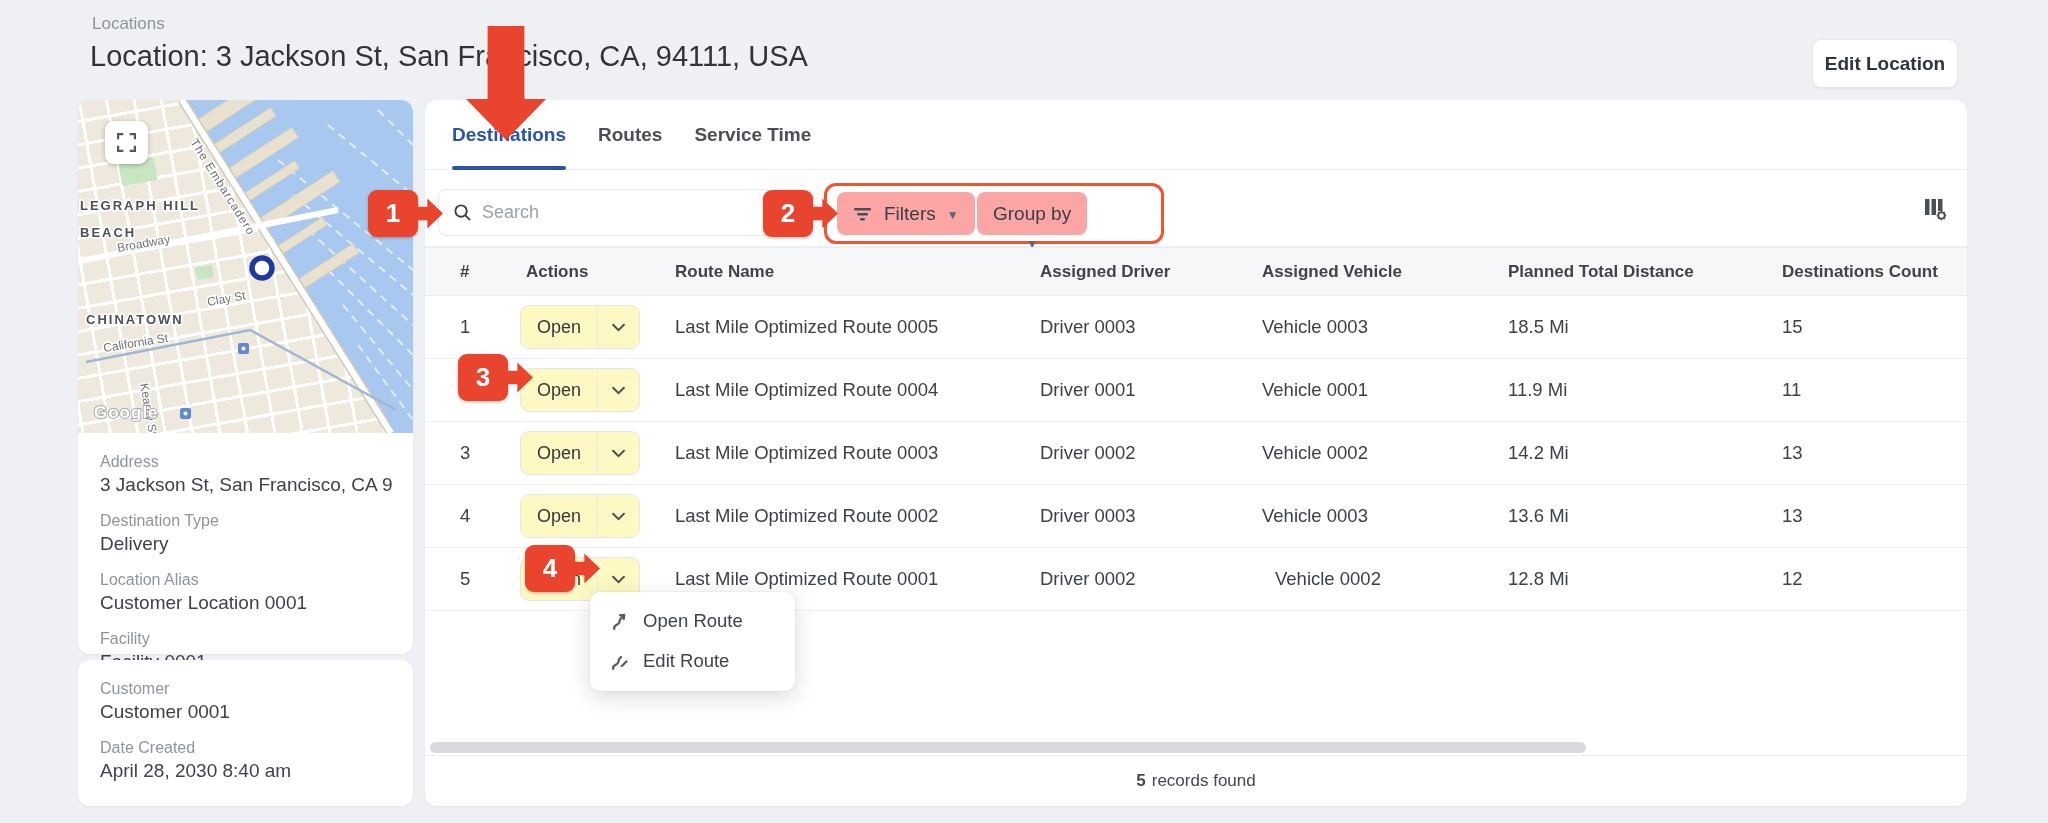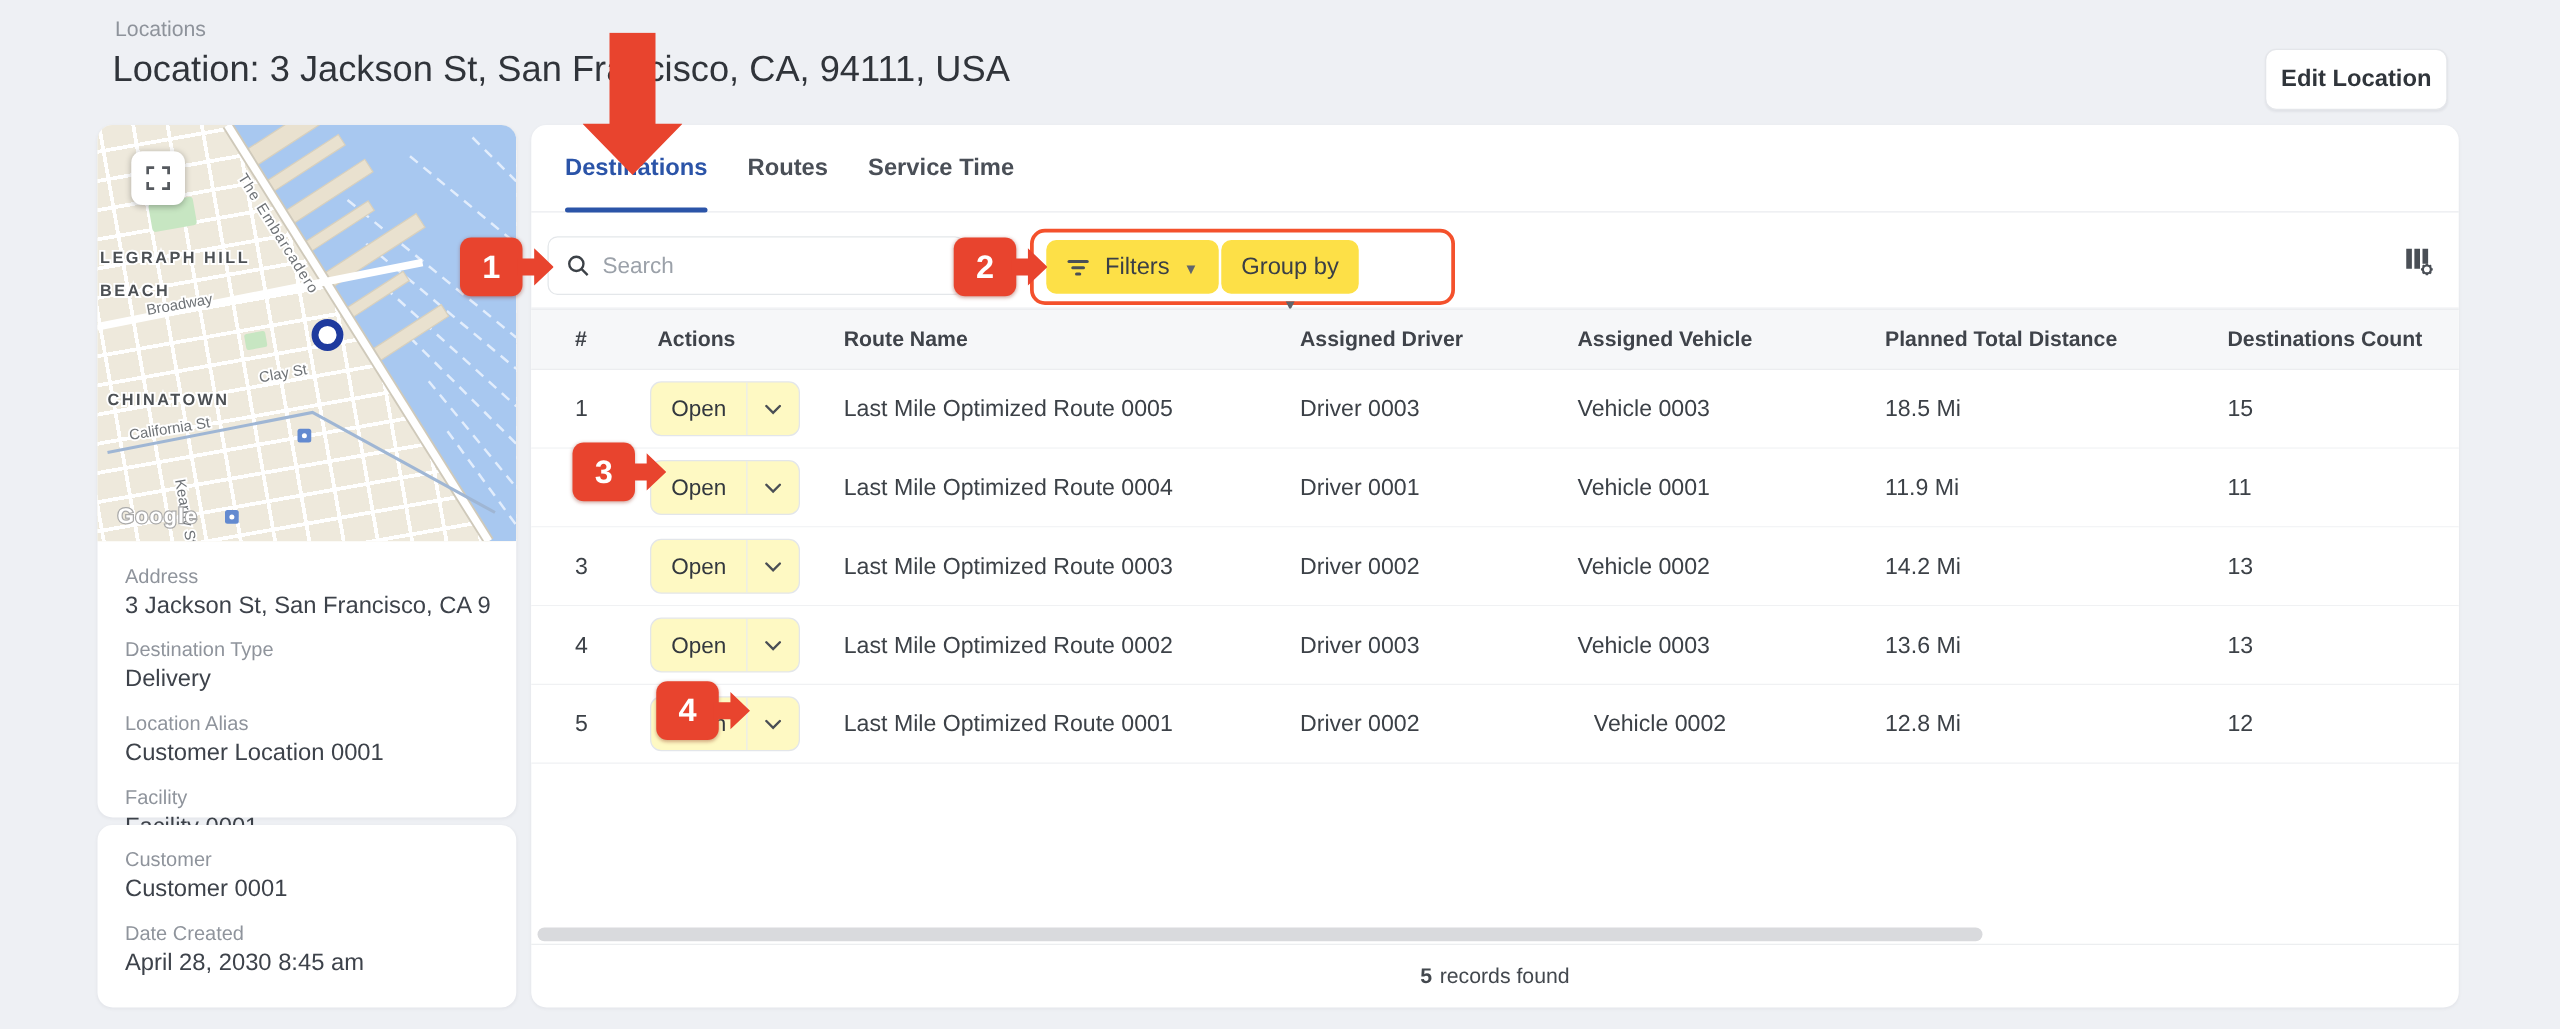--- a/index.html
+++ b/index.html
@@ -47,21 +47,21 @@
   .tab.active { color:#2b54a8; }
   .tab.active::after { content:""; position:absolute; left:0; right:0; bottom:-1px; height:4px; background:#2b54a8; border-radius:3px; }
 
   
   .toolbar { position:absolute; top:70px; left:0; width:100%; height:77px; border-bottom:1px solid #edeef1; }
   .search { position:absolute; left:13px; top:19px; width:334px; height:47px; border:1px solid #e4e7ea; border-radius:8px;
     display:flex; align-items:center; padding-left:14px; gap:10px; background:#fff; }
   .search input { border:0; outline:0; font-size:18px; color:#333; width:250px; font-family:inherit; background:transparent; }
   .search input::placeholder { color:#9ba1a9; }
   .red-outline { position:absolute; left:399px; top:13px; width:340px; height:61px; border:3px solid #f4512c; border-radius:12px; pointer-events:none; }
-  .btn-gray { position:absolute; top:22px; height:43px; background:#fde047; border-radius:8px; display:flex; align-items:center;
+  .btn-gray { position:absolute; top:22px; height:43px; background:#fca5a5; border-radius:8px; display:flex; align-items:center;
     gap:11px; padding:0 16px; font-size:19px; color:#3a3f46; font-weight:500; cursor:pointer; }
   #filters-btn { left:412px; }
   #groupby-btn { left:552px;flex-direction:column; }
   .caret { font-size:12px; color:#60656c; transform:translateY(1px); }
   .col-settings { position:absolute; right:19px; top:26px; cursor:pointer; }
 
   
   .thead { position:absolute; top:147px; left:0; width:100%; height:49px; background:#f6f7f9;
     border-top:1px solid #ecedf0; border-bottom:1px solid #ecedf0; }
   .hcell { position:absolute; top:50%; transform:translateY(-50%); font-size:17px; font-weight:700; color:#3f434a; white-space:nowrap; }
@@ -197,21 +197,21 @@
   </div>
 
   <div id="left2" class="card">
     <div class="fields">
       <div class="field">
         <div class="flabel">Customer</div>
         <div class="fvalue">Customer 0001</div>
       </div>
       <div class="field">
         <div class="flabel">Date Created</div>
-        <div class="fvalue">April 28, 2030 8:45 am</div>
+        <div class="fvalue">April 28, 2030 8:40 am</div>
       </div>
     </div>
   </div>
 
   <div id="main" class="card">
 
     <div class="tabs">
       <div class="tab active">Destinations</div>
       <div class="tab">Routes</div>
       <div class="tab">Service Time</div>
@@ -363,20 +363,36 @@
     </div>
 
     <div class="hscroll"></div>
 
     <div class="tfoot">
       <b>5</b>
       <span>records found</span>
     </div>
   </div>
 
+  <div id="menu">
+    <div class="mitem">
+      <svg width="19" height="19" viewBox="0 0 18 18">
+        <path d="M4 16 C 3 11, 9 13, 9 9 C 9 6, 11 6, 12.5 4" stroke="#565b61" stroke-width="2.1" fill="none" stroke-linecap="round"></path>
+        <path d="M9.5 3.2 L13.5 2.8 L13 6.8" stroke="#565b61" stroke-width="2.1" fill="none" stroke-linecap="round" stroke-linejoin="round"></path>
+      </svg>
+      <span>Open Route</span>
+    </div>
+    <div class="mitem">
+      <svg width="19" height="19" viewBox="0 0 18 18">
+        <path d="M3 16 C 2 11, 8 13, 8 9 C 8 6.5, 9.5 6, 10.5 4.8" stroke="#565b61" stroke-width="2.1" fill="none" stroke-linecap="round"></path>
+        <path d="M10.5 12.5 L15.5 7.5 L17 9 L12 14 L10 14.5 Z" fill="#565b61"></path>
+      </svg>
+      <span>Edit Route</span>
+    </div>
+  </div>
 
   <div class="down-arrow"></div>
   <div class="abadge" id="badge1">1</div>
   <div class="abadge" id="badge2">2</div>
   <div class="abadge" id="badge3">3</div>
   <div class="abadge" id="badge4">4</div>
 
 </div>
 
 </body></html>

